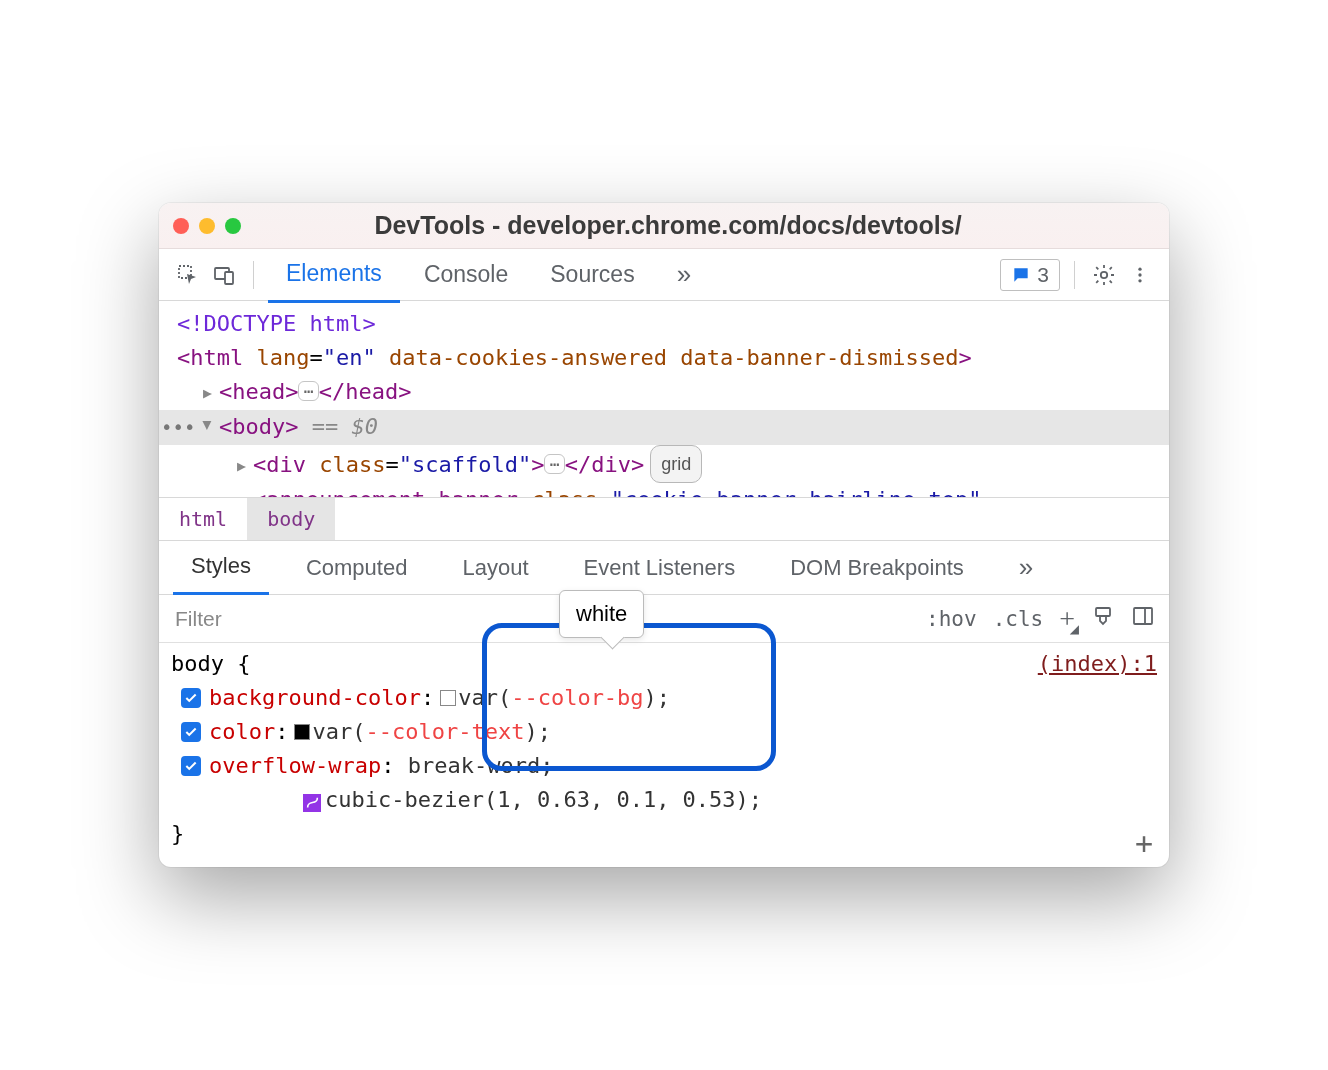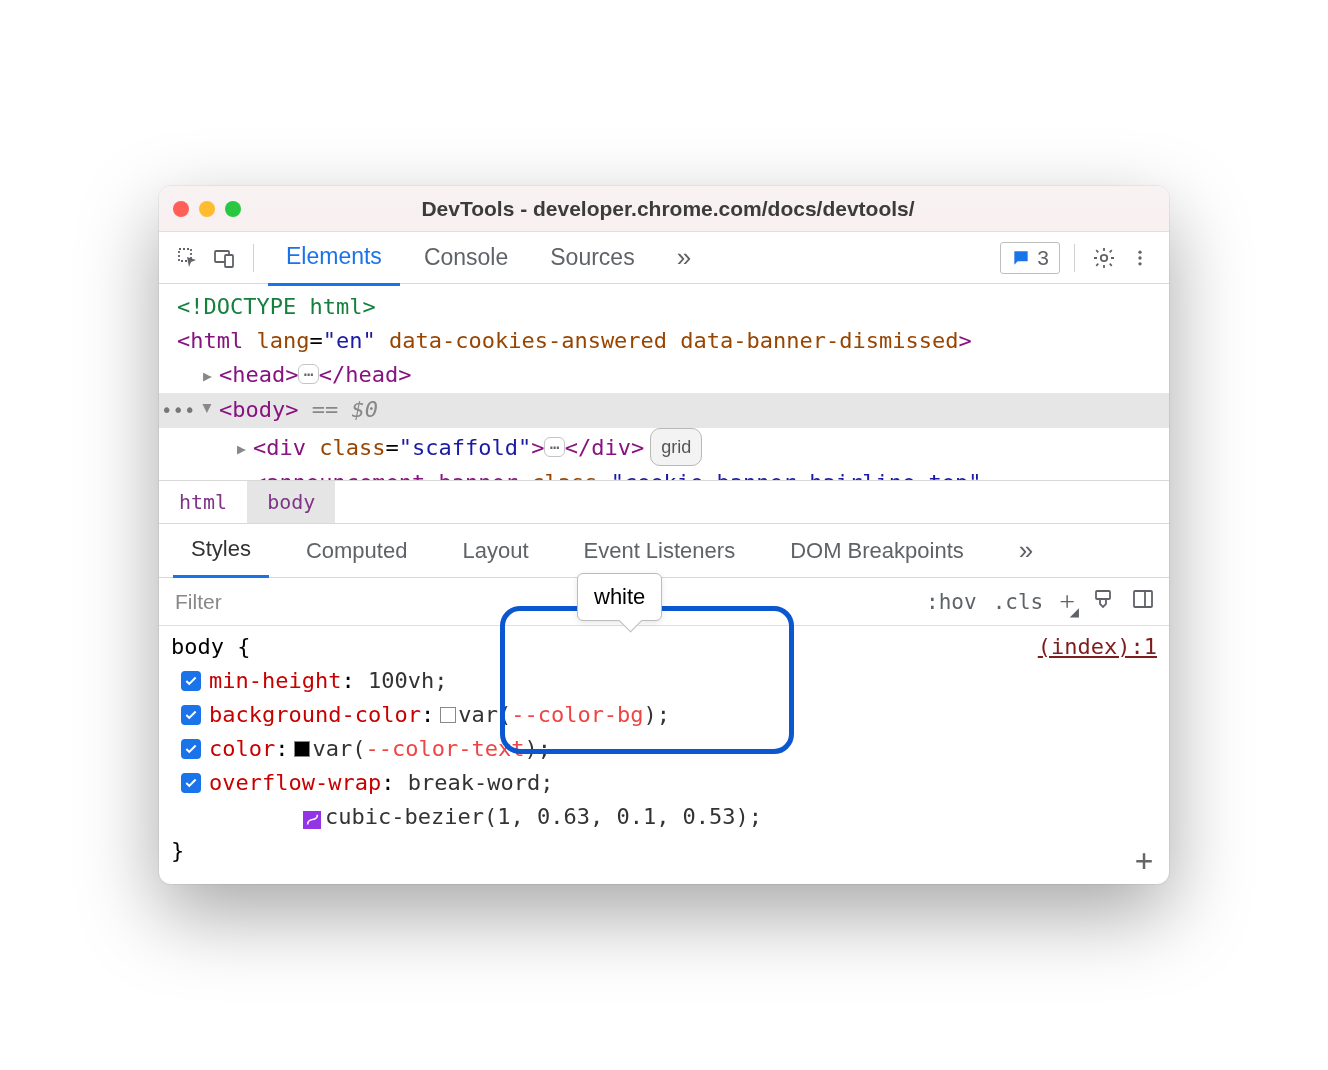--- a/index.html
+++ b/index.html
@@ -23,34 +23,34 @@
   height: 46px;
   background: linear-gradient(#f8f2f2,#f9f0f0);
   border-bottom: 1px solid #e6dcdc;
   display: flex;
   align-items: center;
   padding: 0 14px;
 }
 .traffic { display: flex; gap: 10px; }
 .dot { width: 16px; height: 16px; border-radius: 50%; }
 .dot.red{background:#ff5f57}.dot.yellow{background:#febc2e}.dot.green{background:#28c840}
-.title-text { flex:1; text-align:center; font-weight:700; font-size:21px; color:#3b3b3b; }
+.title-text { flex:1; text-align:center; font-weight:700; font-size:25px; color:#3b3b3b; }
 .toolbar {
   height: 52px; display:flex; align-items:center; border-bottom:1px solid #d8d8d8;
   padding: 0 14px; gap: 6px; font-size: 22px; color:#5f6368;
 }
 .tool-icon { width:30px; height:30px; display:flex; align-items:center; justify-content:center; }
 .divider { width:1px; height:28px; background:#d0d0d0; margin:0 8px;}
 .tab { padding: 0 18px; height:56px; display:flex; align-items:center; cursor:pointer; font-size:23px; color:#5f6368;}
 .tab.active { color:#1a73e8; border-bottom: 3px solid #1a73e8; font-weight:500;}
 .spacer{flex:1}
 .badge-btn{display:flex;align-items:center;gap:6px;border:1px solid #bfbfbf;padding:3px 10px;border-radius:3px;background:#fff;font-size:21px;}
 .badge-btn .chat{width:20px;height:20px;fill:#1a73e8}
 .dom-tree{padding:6px 18px 0 18px;font-family:Menlo,Consolas,monospace;font-size:22px;line-height:34px;overflow:hidden;height:196px;}
-.doctype{color:#15803d}
+.doctype{color:#6d28d9}
 .tagname{color:#881280}
 .attrname{color:#994500}
 .attrvalue{color:#1a1aa6}
 .selected-node{background:#e6e6e6;margin:0 -18px;padding:0 18px;position:relative}
 .selected-node .pre-dots{position:absolute;left:2px;color:#777;font-size:19px}
 .dollar{color:#888;font-style:italic}
 .expander{color:#888;margin-right:2px;display:inline-block;width:14px;font-size:15px;vertical-align:1px}
 .ellipsis-pill{display:inline-block;border:1px solid #c5c5c5;background:#fff;border-radius:6px;padding:0 4px;font-size:17px;color:#666;line-height:18px;vertical-align:2px}
 .grid-pill{display:inline-block;border:1px solid #b8b8b8;background:#f3f3f3;border-radius:10px;padding:1px 10px;font-size:18px;color:#555;margin-left:6px;font-family:-apple-system,sans-serif;vertical-align:2px}
 .breadcrumb{height:44px;border-top:1px solid #d8d8d8;border-bottom:1px solid #d8d8d8;display:flex;align-items:stretch;font-family:Menlo,monospace;font-size:20px;}
@@ -71,21 +71,21 @@
 .checkbox svg{width:14px;height:14px;fill:#fff}
 .propname{color:#c80000}
 .propvalue{color:#333}
 .var-link{color:#ef4444;}
 .swatch{width:16px;height:16px;border:1px solid #888;display:inline-block;vertical-align:-1px;margin:0 2px 0 6px}
 .swatch.black{background:#000}
 .swatch.white{background:#fff}
 .bezier-swatch{width:18px;height:18px;background:#9334e6;display:inline-flex;align-items:center;justify-content:center;vertical-align:-2px;margin:0 4px}
 .bezier-swatch svg{width:13px;height:13px;stroke:#fff;fill:none;stroke-width:2}
 .play-tri{color:#888;font-size:15px;vertical-align:2px}
-.highlight-box{position:absolute;border:5px solid #0b57d0;border-radius:20px;left:341px;top:-20px;width:294px;height:148px;pointer-events:none}
+.highlight-box{position:absolute;border:5px solid #0b57d0;border-radius:20px;left:323px;top:-20px;width:294px;height:148px;pointer-events:none}
 .tooltip{position:absolute;background:#fff;border:1px solid #bbb;border-radius:6px;padding:6px 16px;left:72px;top:-38px;font-family:-apple-system,sans-serif;font-size:22px;box-shadow:0 2px 6px rgba(0,0,0,0.1)}
 .tooltip::after{content:"";position:absolute;bottom:-9px;left:44px;width:16px;height:16px;background:#fff;border-right:1px solid #bbb;border-bottom:1px solid #bbb;transform:rotate(45deg)}
 .plus-corner{position:absolute;bottom:6px;right:16px;font-size:30px;color:#666;font-weight:300}
 .cont-line{padding-left:128px}
 </style>
 </head>
 <body>
 
 <div class="window">
 
@@ -193,53 +193,45 @@
 
   <div class="styles-pane">
     <div class="highlight-box">
       <div class="tooltip">white</div>
     </div>
     <div class="selector-line">
       <span>body {</span>
       <span class="index-link">(index):1</span>
     </div>
 
+
     <div class="prop-row">
       <span class="checkbox">
           <svg viewBox="0 0 24 24">
             <path d="M4 12l5 5L20 6" stroke="#fff" stroke-width="3.5" fill="none"></path>
           </svg>
         </span>
-      <span><span class="propname">min-height</span>: <span class="propvalue"><span>100vh</span>;</span></span>
+      <span><span class="propname">background-color</span>:<span class="swatch white"></span><span class="propvalue">var(</span><span class="var-link">--color-bg</span><span class="propvalue">);</span></span>
     </div>
 
     <div class="prop-row">
       <span class="checkbox">
           <svg viewBox="0 0 24 24">
             <path d="M4 12l5 5L20 6" stroke="#fff" stroke-width="3.5" fill="none"></path>
           </svg>
         </span>
-      <span><span class="propname">background-color</span>:<span class="swatch white"></span><span class="propvalue">var(</span><span class="var-link">--color-bg</span><span class="propvalue">);</span></span>
+      <span><span class="propname">color</span>:<span class="swatch black"></span><span class="propvalue">var(</span><span class="var-link">--color-text</span><span class="propvalue">);</span></span>
     </div>
 
     <div class="prop-row">
       <span class="checkbox">
           <svg viewBox="0 0 24 24">
             <path d="M4 12l5 5L20 6" stroke="#fff" stroke-width="3.5" fill="none"></path>
           </svg>
         </span>
-      <span><span class="propname">color</span>:<span class="swatch black"></span><span class="propvalue">var(</span><span class="var-link">--color-text</span><span class="propvalue">);</span></span>
-    </div>
-
-    <div class="prop-row">
-      <span class="checkbox">
-          <svg viewBox="0 0 24 24">
-            <path d="M4 12l5 5L20 6" stroke="#fff" stroke-width="3.5" fill="none"></path>
-          </svg>
-        </span>
       <span><span class="propname">overflow-wrap</span>: <span class="propvalue">break-word;</span></span>
     </div>
 
     <div class="cont-line">
       <span class="bezier-swatch">
           <svg viewBox="0 0 16 16">
             <path d="M2 14 C2 4, 14 12, 14 2"></path>
           </svg>
         </span><span class="propvalue">cubic-bezier(1, 0.63, 0.1, 0.53);</span>
     </div>

